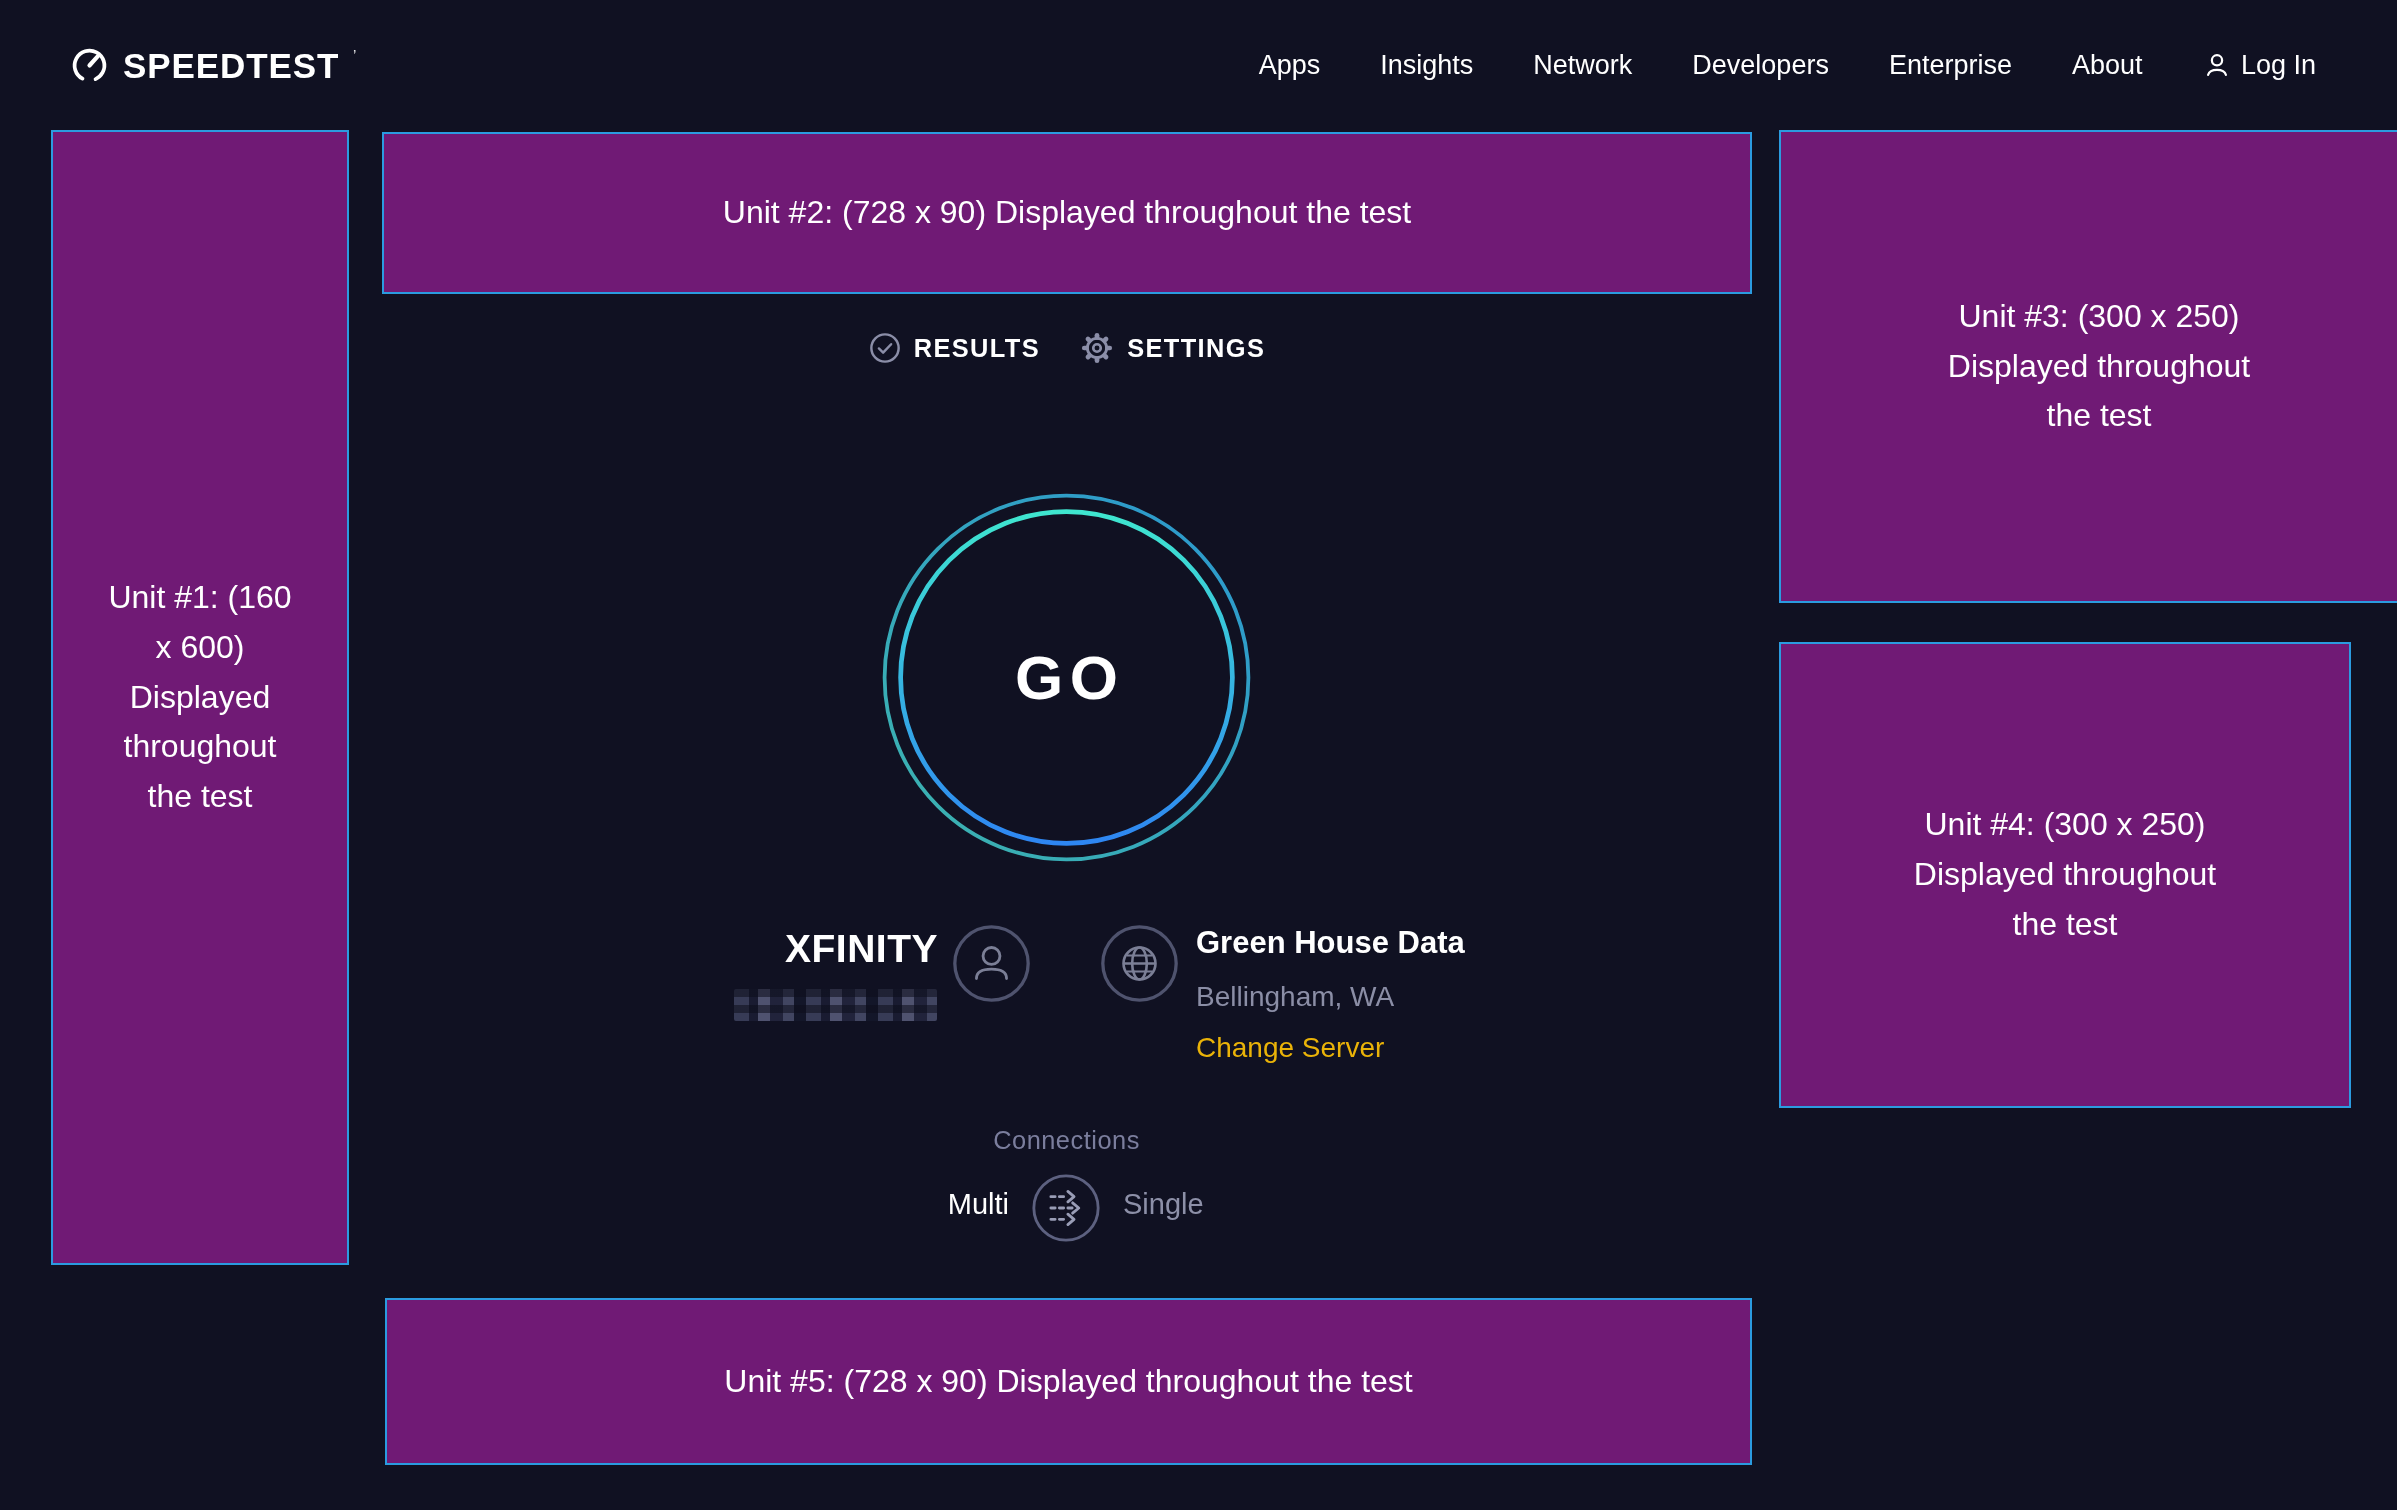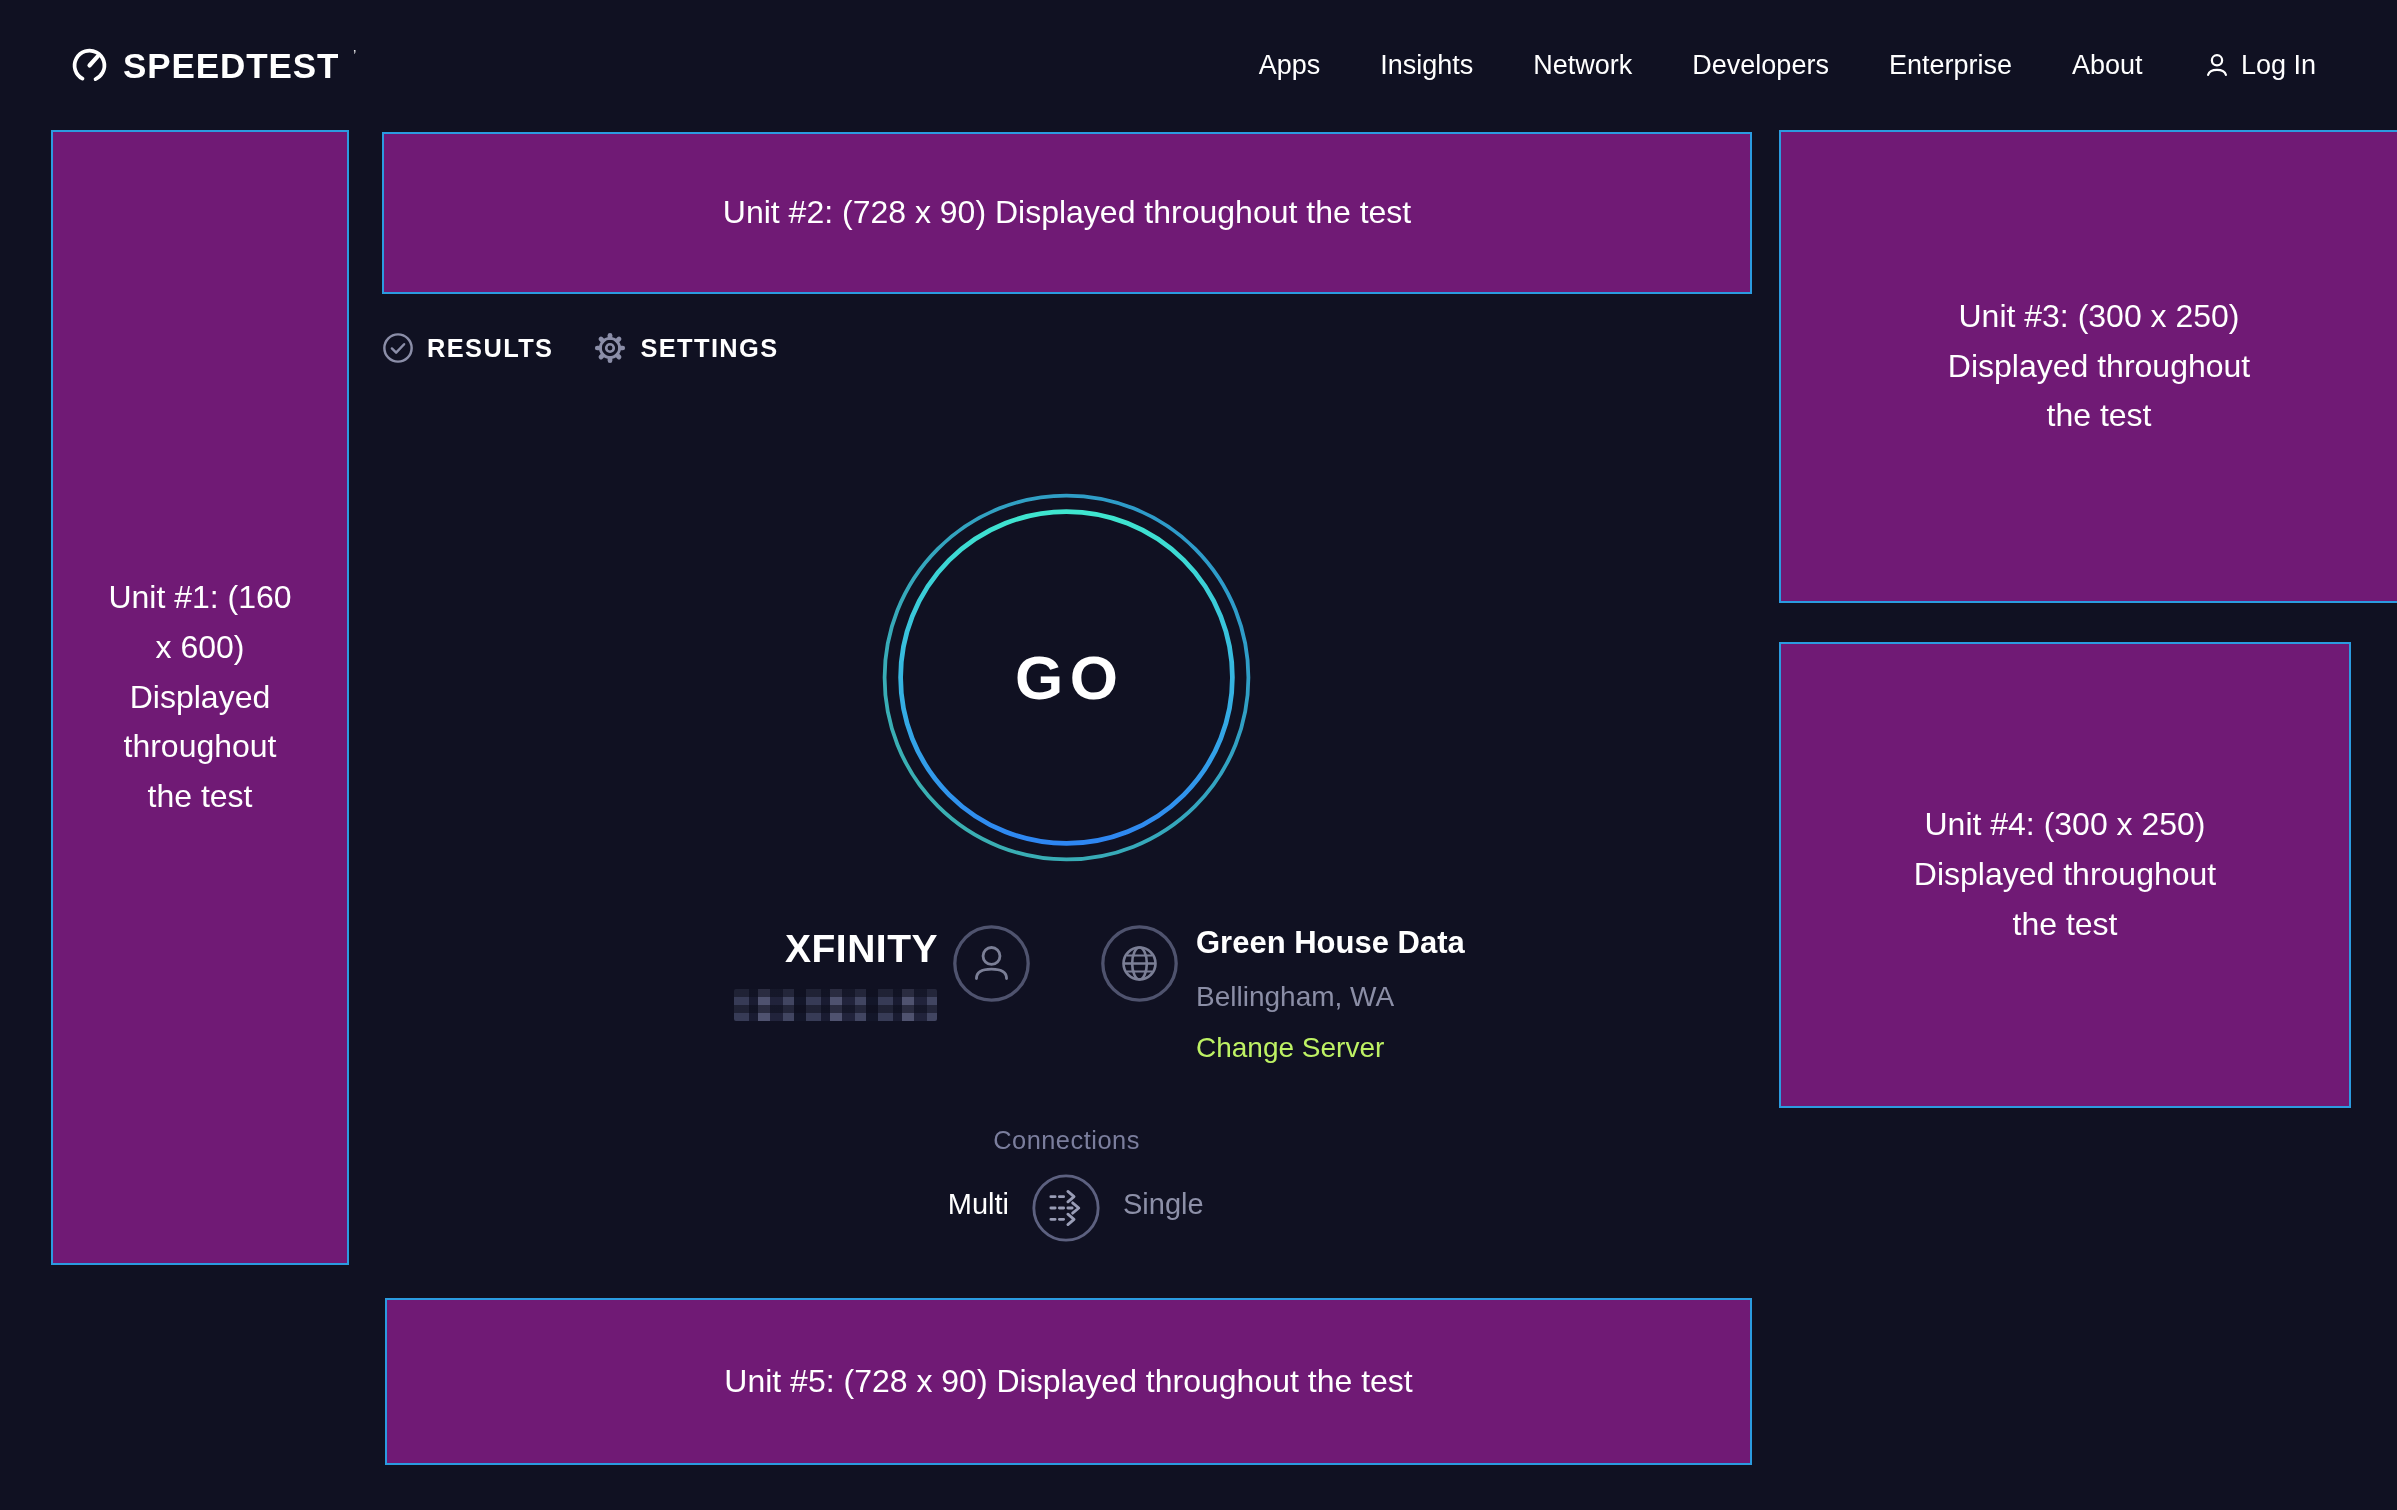--- a/index.html
+++ b/index.html
@@ -21,38 +21,38 @@
       display:flex;align-items:center;justify-content:center;text-align:center;
       font-size:32px;line-height:1.56;color:#fff;cursor:pointer;}
   .ad1{left:51px;top:130px;width:298px;height:1135px;}
   .ad2{left:382px;top:132px;width:1370px;height:162px;}
   .ad3{left:1779px;top:130px;width:640px;height:473px;}
   .ad4{left:1779px;top:642px;width:572px;height:466px;}
   .ad5{left:385px;top:1298px;width:1367px;height:167px;}
   .ad .w-narrow{max-width:200px;}
   .ad .w-mid{max-width:331px;}
   
-  .tabs{position:absolute;left:382px;width:1370px;top:331px;display:flex;gap:40px;}
+  .tabs{position:absolute;left:382px;width:1370px;top:331px;display:flex;justify-content:center;gap:40px;}
   .tab{display:flex;align-items:center;gap:13px;font-size:25.4px;font-weight:700;letter-spacing:1.4px;color:#fff;cursor:pointer;}
   
   .go-wrap{position:absolute;left:878px;top:489px;width:377px;height:377px;cursor:pointer;border-radius:50%;text-decoration:underline;}
   .go-label{position:absolute;inset:0;display:flex;align-items:center;justify-content:center;
             font-size:62px;font-weight:700;letter-spacing:6.6px;text-indent:6.6px;color:#fff;}
   
   .isp-name{position:absolute;left:678px;top:927px;width:260px;text-align:right;font-size:39px;font-weight:600;letter-spacing:0.5px;}
   .isp-redacted{position:absolute;left:734px;top:989px;width:203px;height:32px;border-radius:1.9px;opacity:.9;
     background:
       repeating-linear-gradient(0deg, rgba(12,13,26,0) 0 8.5px, rgba(12,13,26,.55) 8.5px 16px),
       repeating-linear-gradient(90deg,#3c405c 0 15px,#1a1d33 15px 24.5px,#565a78 24.5px 36px,#23263e 36px 49px,#474b68 49px 60px,#14172a 60px 72px);}
   .avatar{position:absolute;width:79px;height:79px;}
   .avatar.person{left:952px;top:924px;}
   .avatar.globe{left:1100px;top:924px;}
   .server-name{position:absolute;left:1196px;top:925px;font-size:31px;font-weight:600;}
   .server-loc{position:absolute;left:1196px;top:981px;font-size:28px;color:#8b8ea6;}
-  .change-server{position:absolute;left:1196px;top:1032px;font-size:28px;color:#bef264;cursor:pointer;text-decoration:none;}
+  .change-server{position:absolute;left:1196px;top:1032px;font-size:28px;color:#eab308;cursor:pointer;text-decoration:none;}
   
   .conn-title{position:absolute;left:878px;top:1126px;width:377px;text-align:center;font-size:25.4px;color:#7b7e9d;letter-spacing:0.5px;}
   .conn-multi{position:absolute;left:802px;top:1188px;width:207px;text-align:right;font-size:29px;color:#fff;cursor:pointer;}
   .conn-toggle{position:absolute;left:1031px;top:1173px;width:70px;height:70px;cursor:pointer;}
   .conn-single{position:absolute;left:1123px;top:1188px;font-size:29px;color:#8d90a8;cursor:pointer;}
   svg{display:block;}
 </style>
 </head>
 <body>
 

